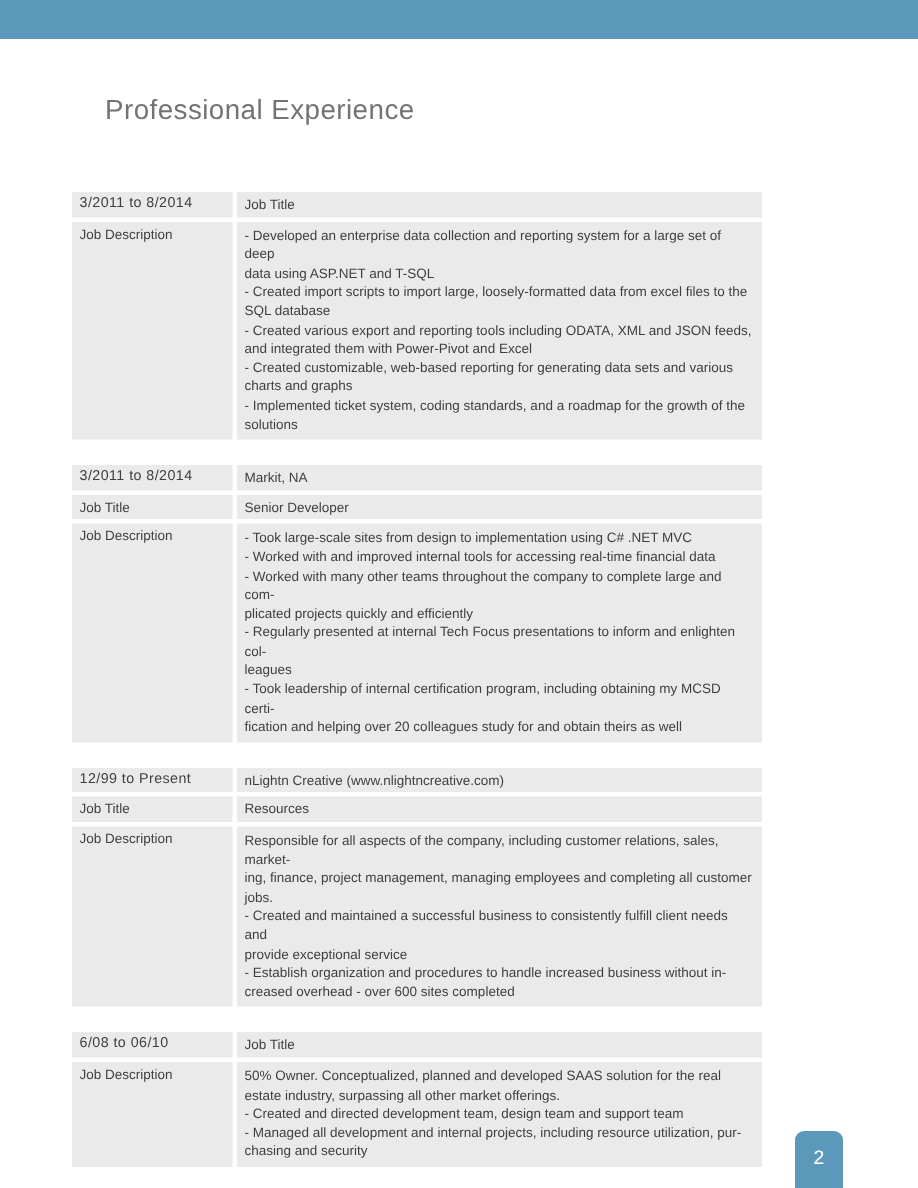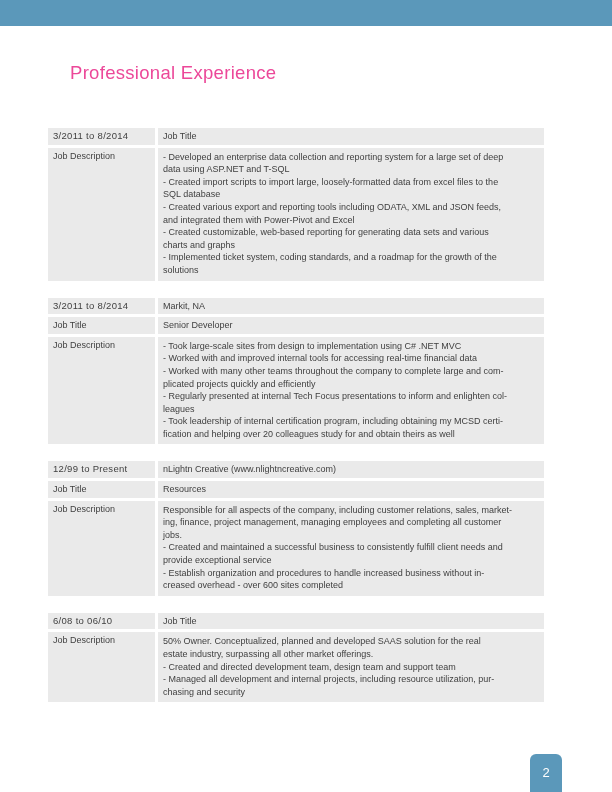--- a/index.html
+++ b/index.html
@@ -12,25 +12,25 @@
   }
   .top-bar {
     width: 612px; height: 26px;
     background: #5b98ba;
   }
   .page-title {
     margin: 36px 0 10px 70px;
     font-size: 18.5px;
     font-weight: 400;
     letter-spacing: 0.3px;
-    color: #ec4899;
+    color: #737373;
   }
   .content {
     margin-left: 48px;
-    width: 496px;
+    width: 460px;
     margin-top: 44px;
   }
   .job {
     display: grid;
     grid-template-columns: 107px 1fr;
     gap: 3px;
     margin-bottom: 17px;
   }
   .cell {
     background: #eaeaea;

